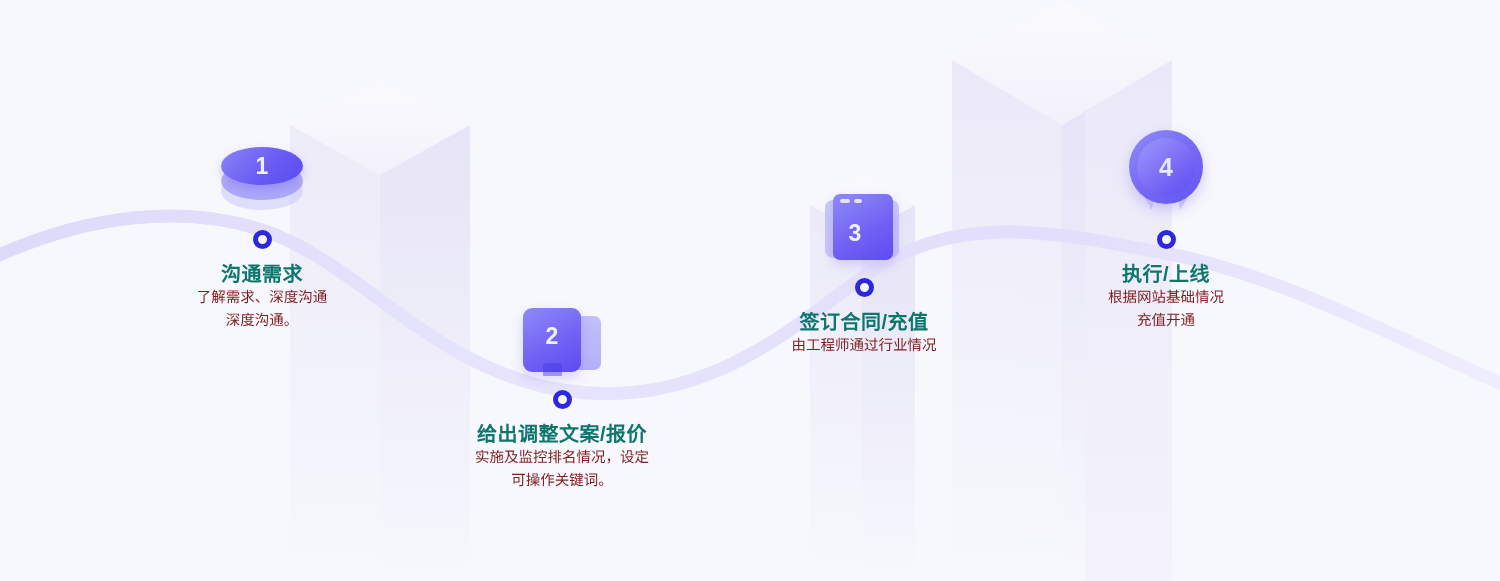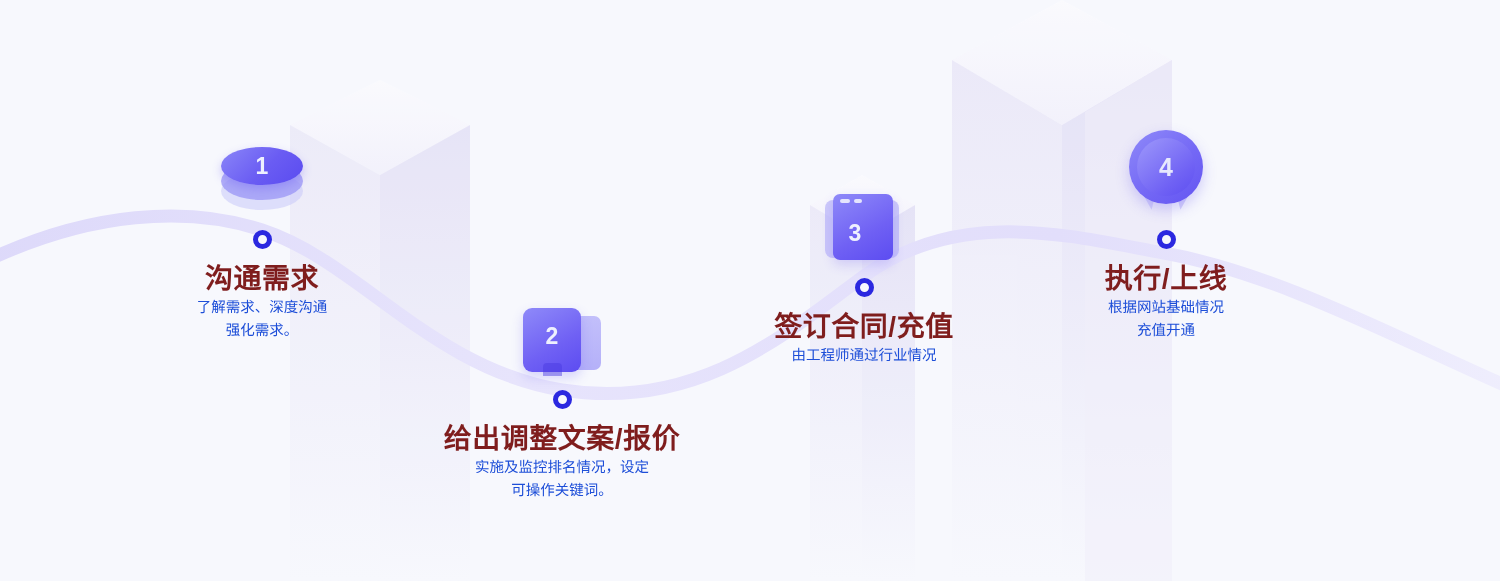--- a/index.html
+++ b/index.html
@@ -63,30 +63,30 @@
   .step-dot {
     width: 19px;
     height: 19px;
     border-radius: 50%;
     border: 5px solid #2b28e0;
     background: #f7f8fd;
     margin: 0 auto;
     box-sizing: border-box;
   }
   .step-title {
-    font-size: 28px;
+    font-size: 20px;
     font-weight: bold;
-    color: #7f1d1d;
+    color: #0f766e;
     letter-spacing: 0.5px;
     line-height: 1.2;
     white-space: nowrap;
   }
   .step-desc {
     font-size: 14.5px;
-    color: #1d4ed8;
+    color: #7f1d1d;
     line-height: 1.58;
     white-space: nowrap;
   }
   .step-desc span { display: block; }
 
   
   .gap-a { height: 14px; }
   .gap-b { height: 13px; }
 
   
@@ -289,21 +289,21 @@
           <div class="disc d1"></div>
           <div class="num">1</div>
         </div>
       </div>
       <div class="gap-a"></div>
       <div class="step-dot"></div>
       <div class="gap-b"></div>
       <div class="step-title">沟通需求</div>
       <div class="step-desc">
         <span>了解需求、深度沟通</span>
-        <span>强化需求。</span>
+        <span>深度沟通。</span>
       </div>
     </div>
 
     <div class="step" id="step-2">
       <div class="step-icon-wrap">
         <div class="icon-art art-card">
           <div class="back"></div>
           <div class="front"></div>
           <div class="tab"></div>
           <div class="num">2</div>

